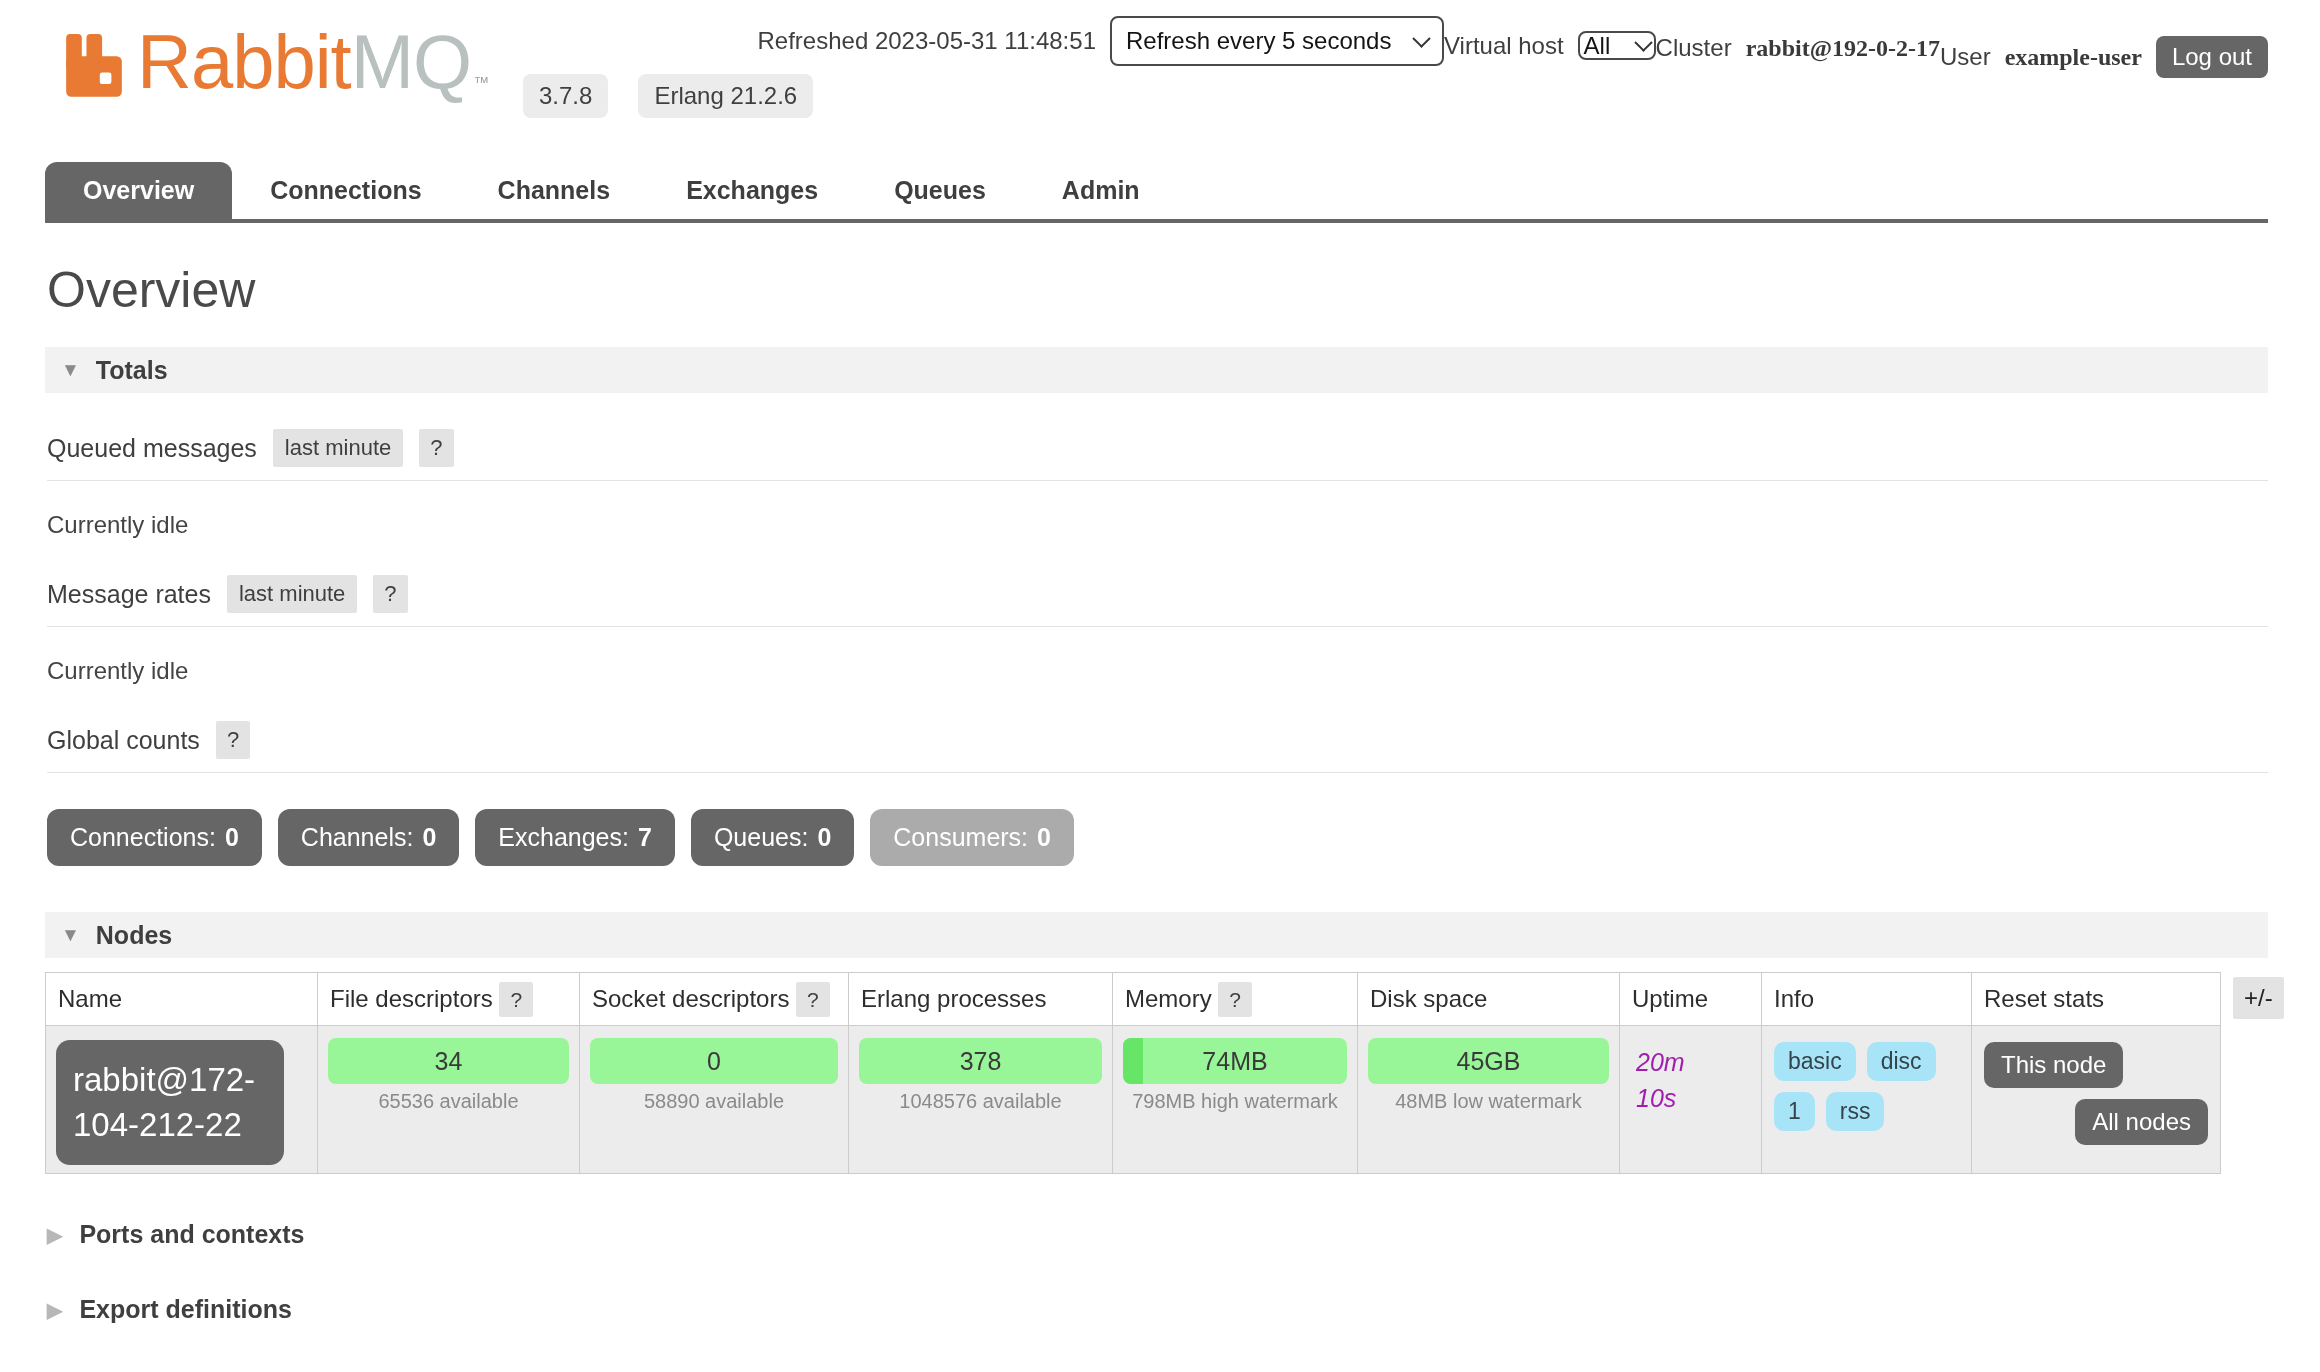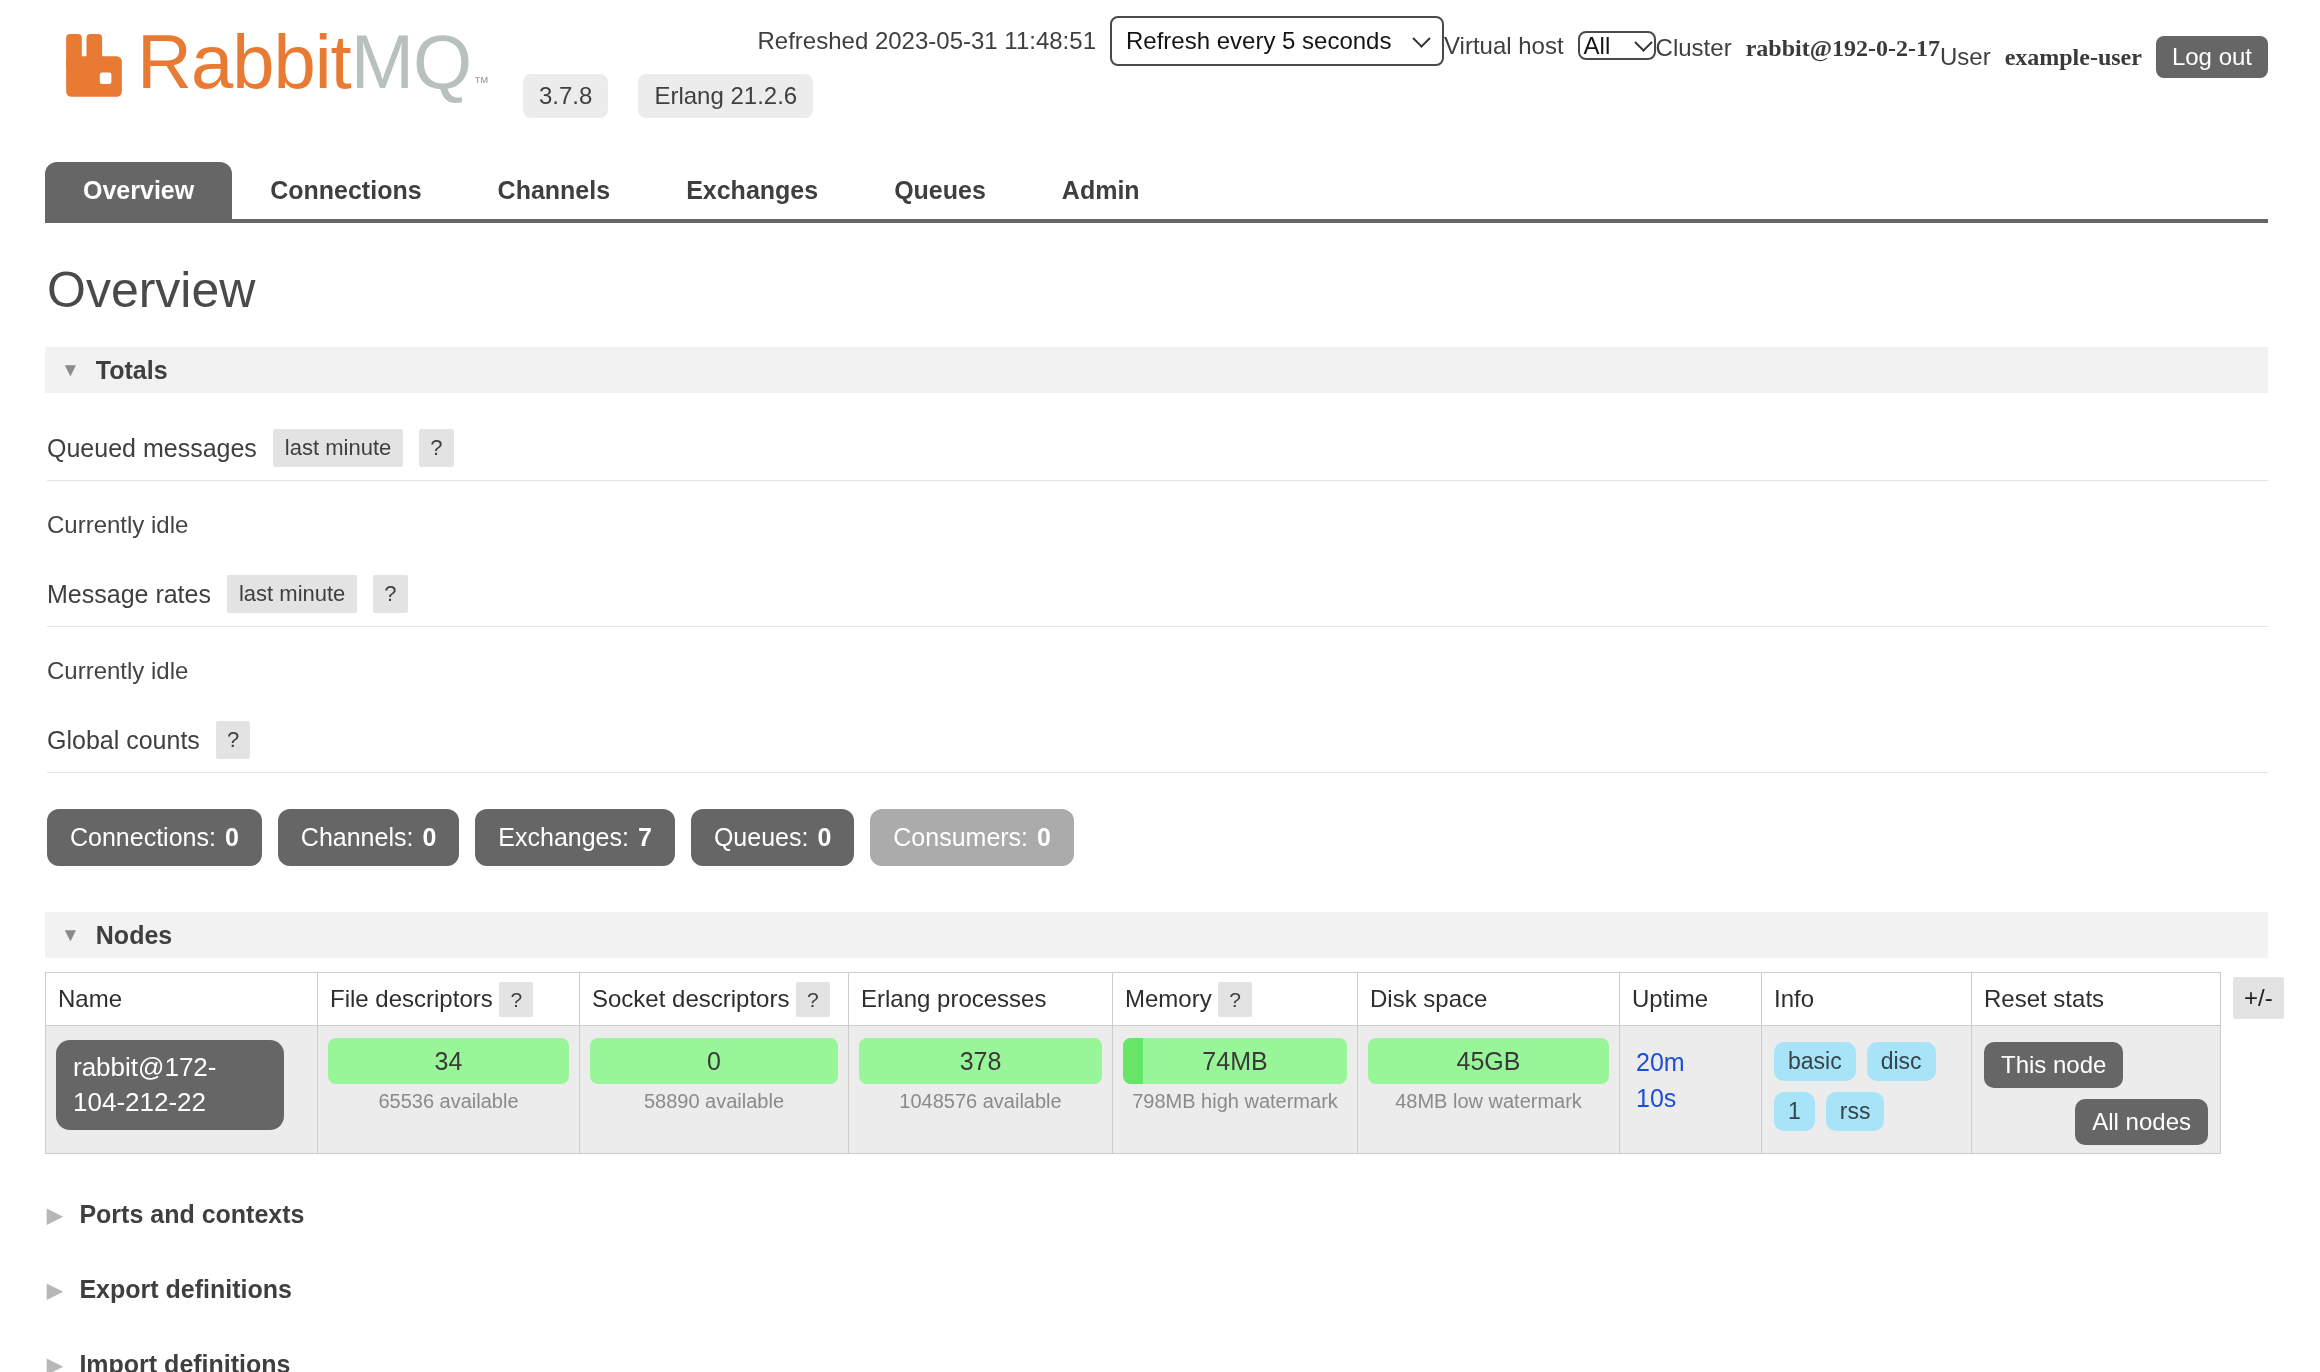--- a/index.html
+++ b/index.html
@@ -84,22 +84,22 @@
   th{background:#fff;border:1px solid var(--border);font-weight:400;font-size:24px;color:#2e2e2e;
      text-align:left;vertical-align:top;padding:12px 12px;}
   th .badge{font-size:21px;padding:4px 10px;}
   td{background:var(--row-bg);border:1px solid var(--border);vertical-align:top;padding:8px;height:100px;}
   .ratio-bar{position:relative;background:var(--green-light);border-radius:8px;height:46px;
      display:flex;align-items:center;justify-content:center;font-size:25px;color:#3a3a3a;margin:4px 2px 6px;overflow:hidden;}
   .ratio-fill{position:absolute;left:0;top:0;bottom:0;background:var(--green-dark);width:0;}
   .ratio-bar span{position:relative;}
   .ratio-detail{text-align:center;font-size:20px;color:var(--subtext);}
   .name-badge{display:inline-block;background:var(--dark);color:#fff;border-radius:14px;
-     padding:10px 17px;font-size:26px;line-height:1.35;max-width:228px;margin:6px 0 0 2px;overflow-wrap:anywhere;}
-  .uptime-text{display:inline-block;width:66px;font-size:25px;color:#1d4ed8;padding:10px 0 0 8px;line-height:1.45;}
+     padding:18px 17px;font-size:33px;line-height:1.35;max-width:228px;margin:6px 0 0 2px;overflow-wrap:anywhere;}
+  .uptime-text{display:inline-block;width:66px;font-size:25px;color:#a21caf;padding:10px 0 0 8px;line-height:1.45;font-style:italic;}
   .info-badges{display:flex;flex-wrap:wrap;gap:11px;max-width:195px;padding:8px 0 0 4px;}
   .tag{background:var(--blue-tag);border-radius:10px;padding:6px 14px;font-size:23px;color:#35444b;}
   .reset-cell{display:flex;flex-direction:column;gap:11px;padding:8px 4px 0;}
   .btn-dark{background:var(--dark);color:#fff;border:none;border-radius:10px;font-size:24px;
      font-family:inherit;padding:9px 17px;width:max-content;cursor:pointer;}
   .btn-dark.right{align-self:flex-end;}
   .plus-minus{position:absolute;left:2188px;top:5px;background:var(--badge-bg);
      padding:7px 11px;font-size:24px;color:#222;border-radius:2px;cursor:pointer;white-space:nowrap;}
 
   .collapsible{display:flex;align-items:center;gap:17px;margin:46px 0 0 2px;

